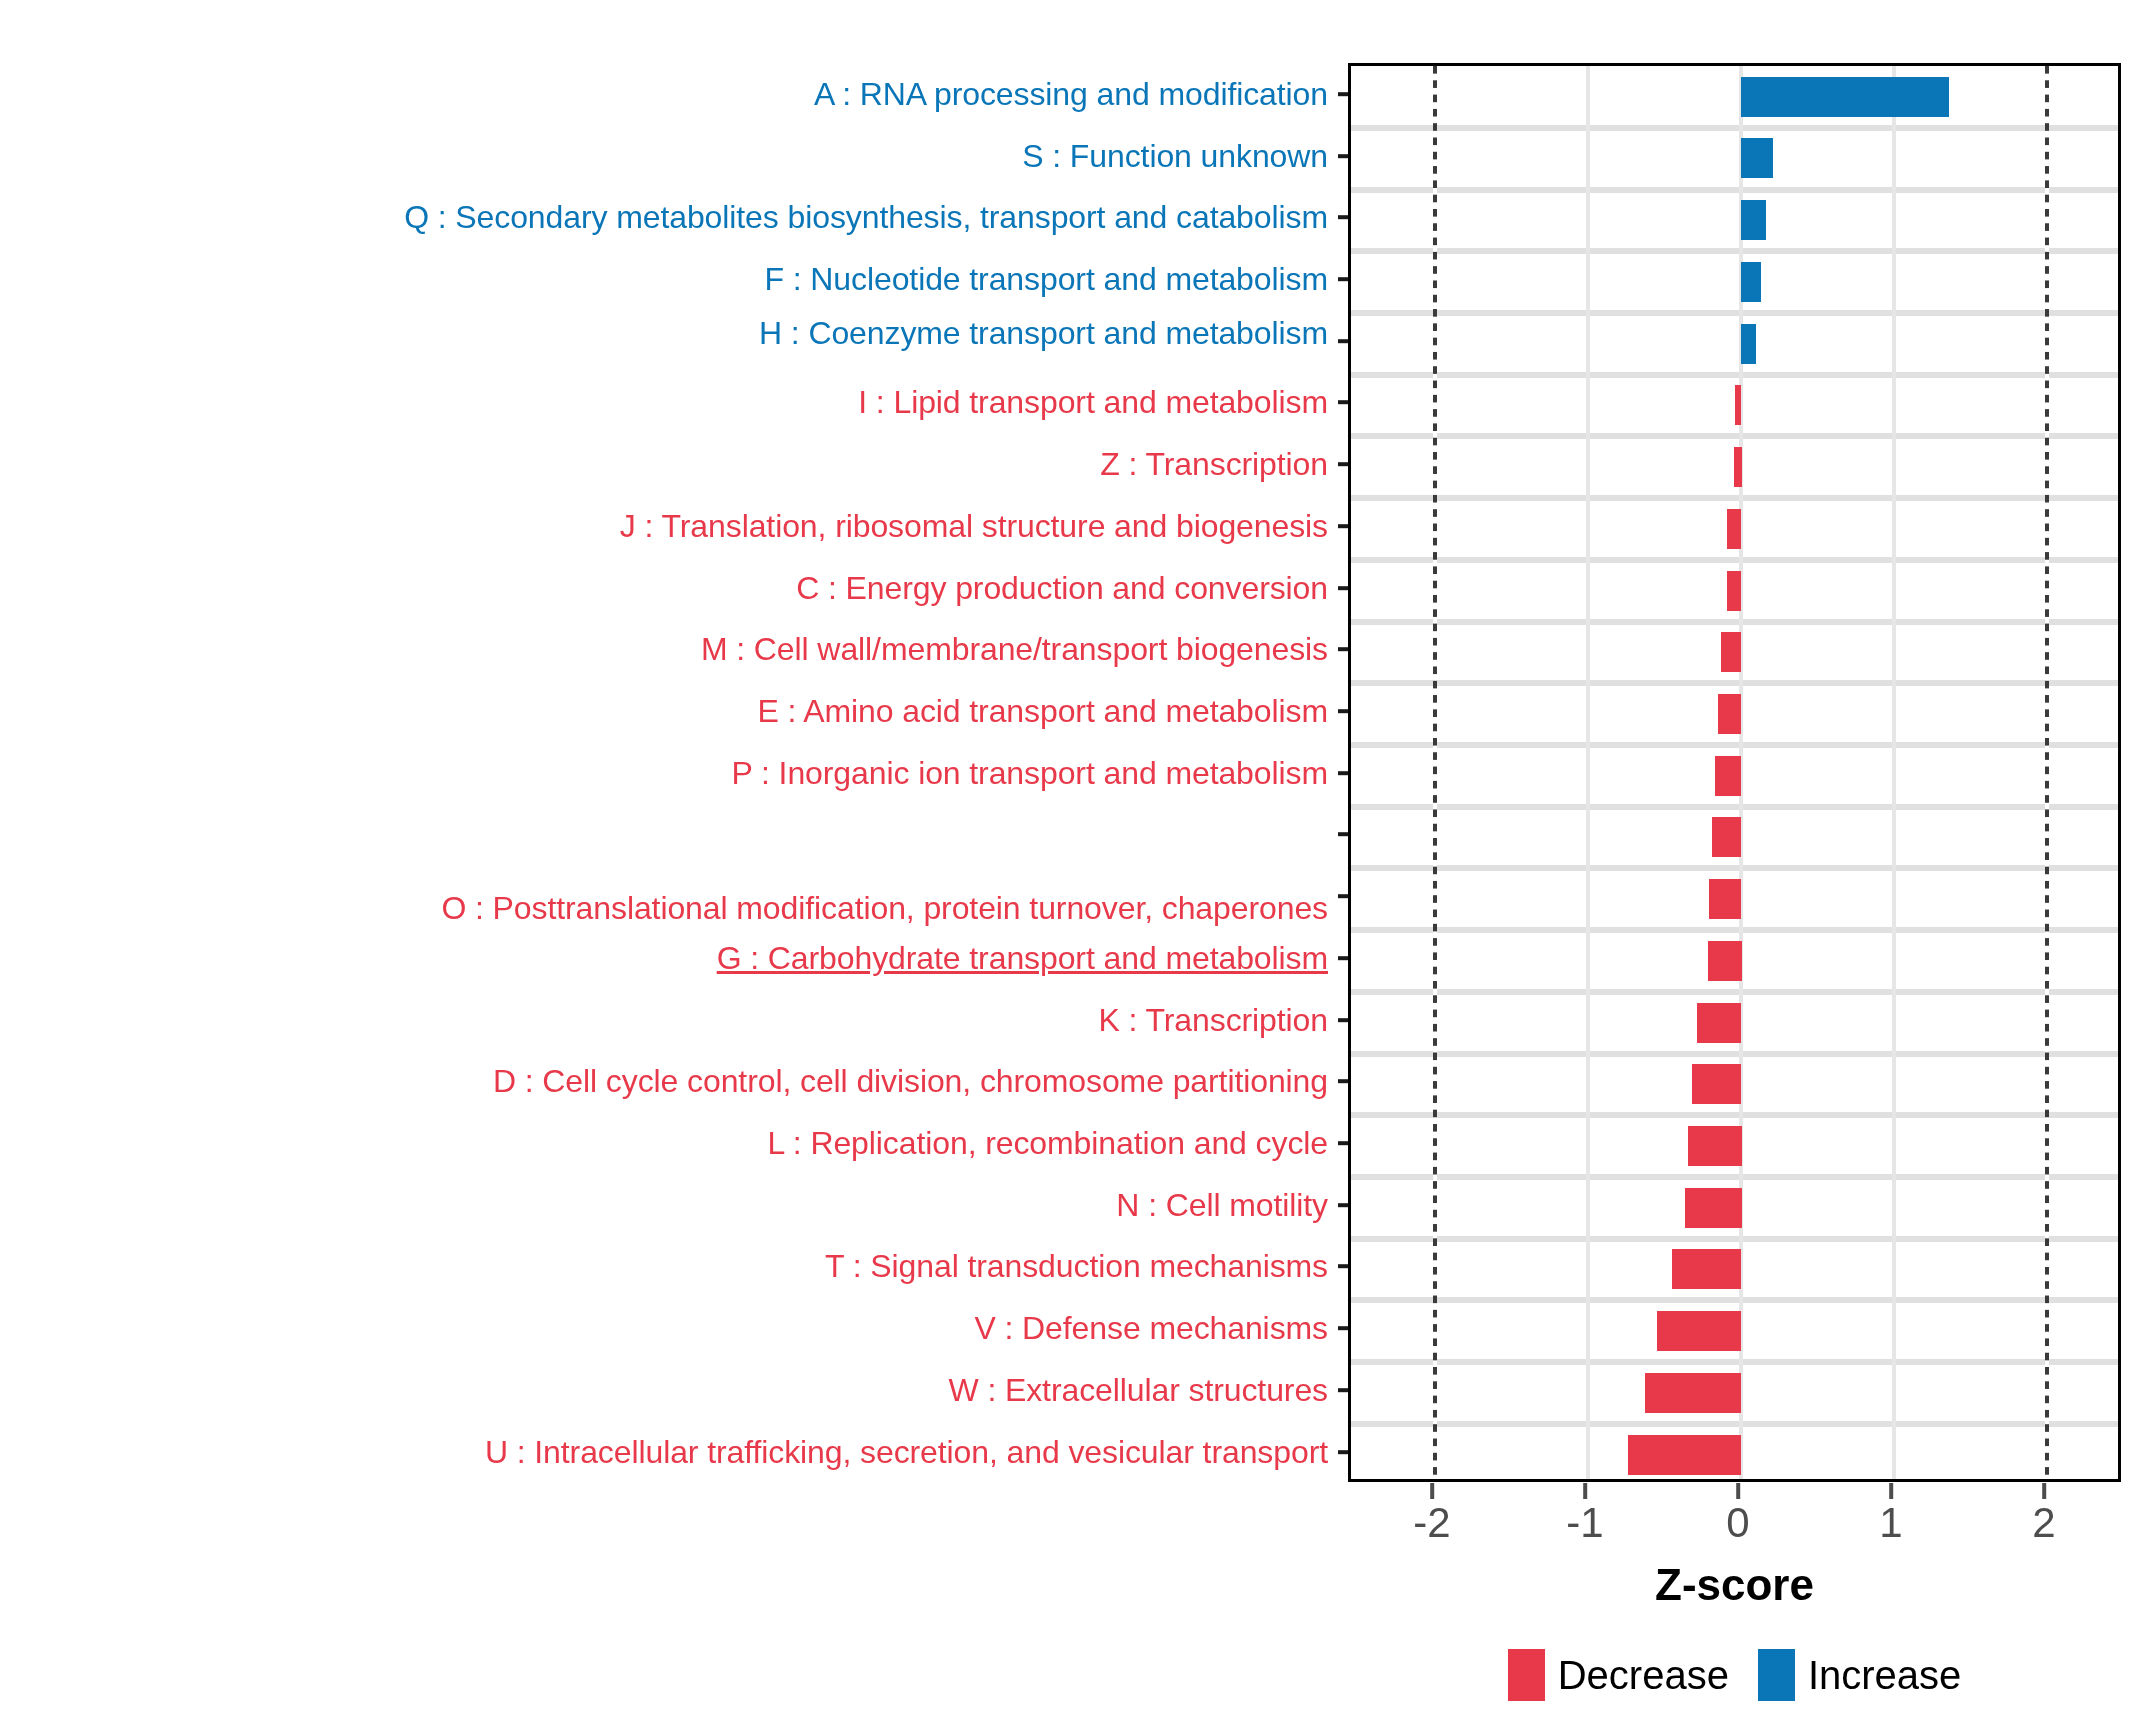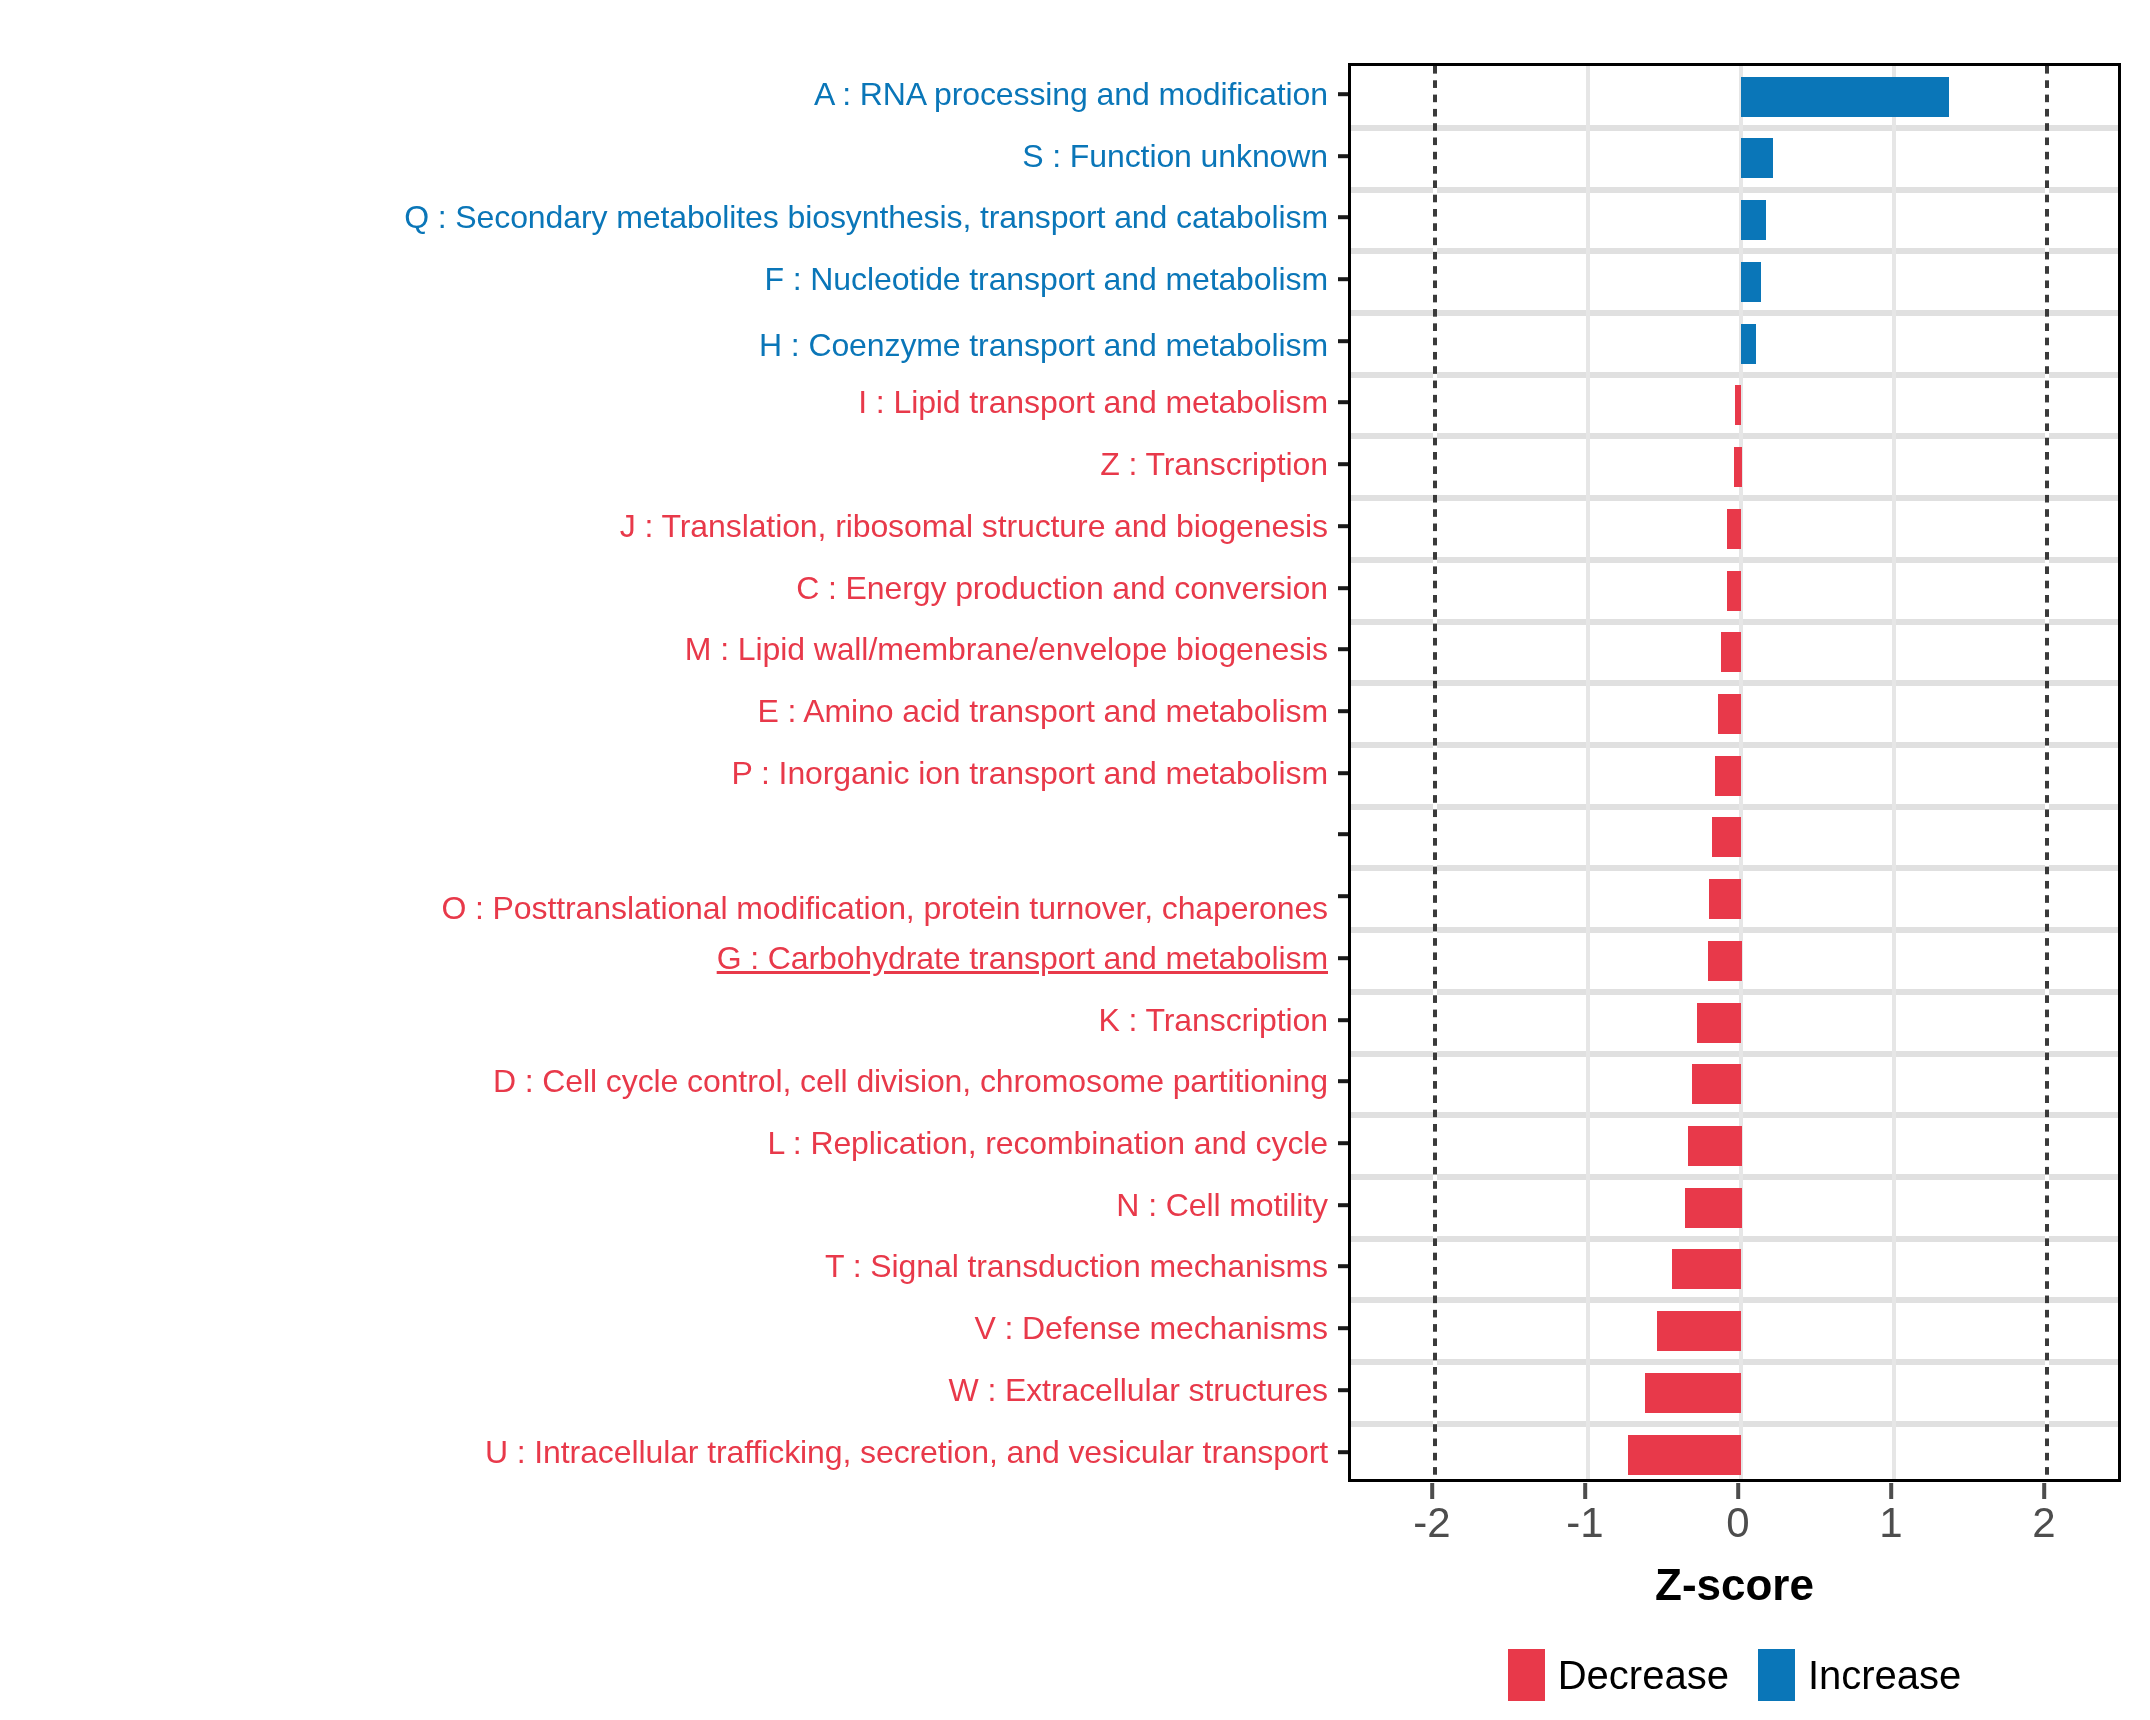--- a/index.html
+++ b/index.html
@@ -118,31 +118,31 @@
 
   <div class="ylabels" id="ylabels">
       <div class="ylabel inc" style="top: 31px;">A : RNA processing and modification</div>
       <div class="ytick" style="top: 31px;"></div>
       <div class="ylabel inc" style="top: 93px;">S : Function unknown</div>
       <div class="ytick" style="top: 93px;"></div>
       <div class="ylabel inc" style="top: 154px;">Q : Secondary metabolites biosynthesis, transport and catabolism</div>
       <div class="ytick" style="top: 154px;"></div>
       <div class="ylabel inc" style="top: 216px;">F : Nucleotide transport and metabolism</div>
       <div class="ytick" style="top: 216px;"></div>
-      <div class="ylabel inc" style="top: 282px;">H : Coenzyme transport and metabolism</div>
+      <div class="ylabel inc" style="top: 270px;">H : Coenzyme transport and metabolism</div>
       <div class="ytick" style="top: 278px;"></div>
       <div class="ylabel dec" style="top: 339px; margin-left: 12px;">I : Lipid transport and metabolism</div>
       <div class="ytick" style="top: 339px;"></div>
       <div class="ylabel dec" style="top: 401px;">Z : Transcription</div>
       <div class="ytick" style="top: 401px;"></div>
       <div class="ylabel dec" style="top: 463px;">J : Translation, ribosomal structure and biogenesis</div>
       <div class="ytick" style="top: 463px;"></div>
       <div class="ylabel dec" style="top: 525px;">C : Energy production and conversion</div>
       <div class="ytick" style="top: 525px;"></div>
-      <div class="ylabel dec" style="top: 586px;">M : Lipid wall/membrane/envelope biogenesis</div>
+      <div class="ylabel dec" style="top: 586px;">M : Cell wall/membrane/transport biogenesis</div>
       <div class="ytick" style="top: 586px;"></div>
       <div class="ylabel dec" style="top: 648px;">E : Amino acid transport and metabolism</div>
       <div class="ytick" style="top: 648px;"></div>
       <div class="ylabel dec" style="top: 710px;">P : Inorganic ion transport and metabolism</div>
       <div class="ytick" style="top: 710px;"></div>
       <div class="ytick" style="top: 771px;"></div>
       <div class="ylabel dec" style="top: 833px; margin-top: 12px;">O : Posttranslational modification, protein turnover, chaperones</div>
       <div class="ytick" style="top: 833px;"></div>
       <div class="ylabel dec" style="top: 895px; text-decoration: underline;">G : Carbohydrate transport and metabolism</div>
       <div class="ytick" style="top: 895px;"></div>

